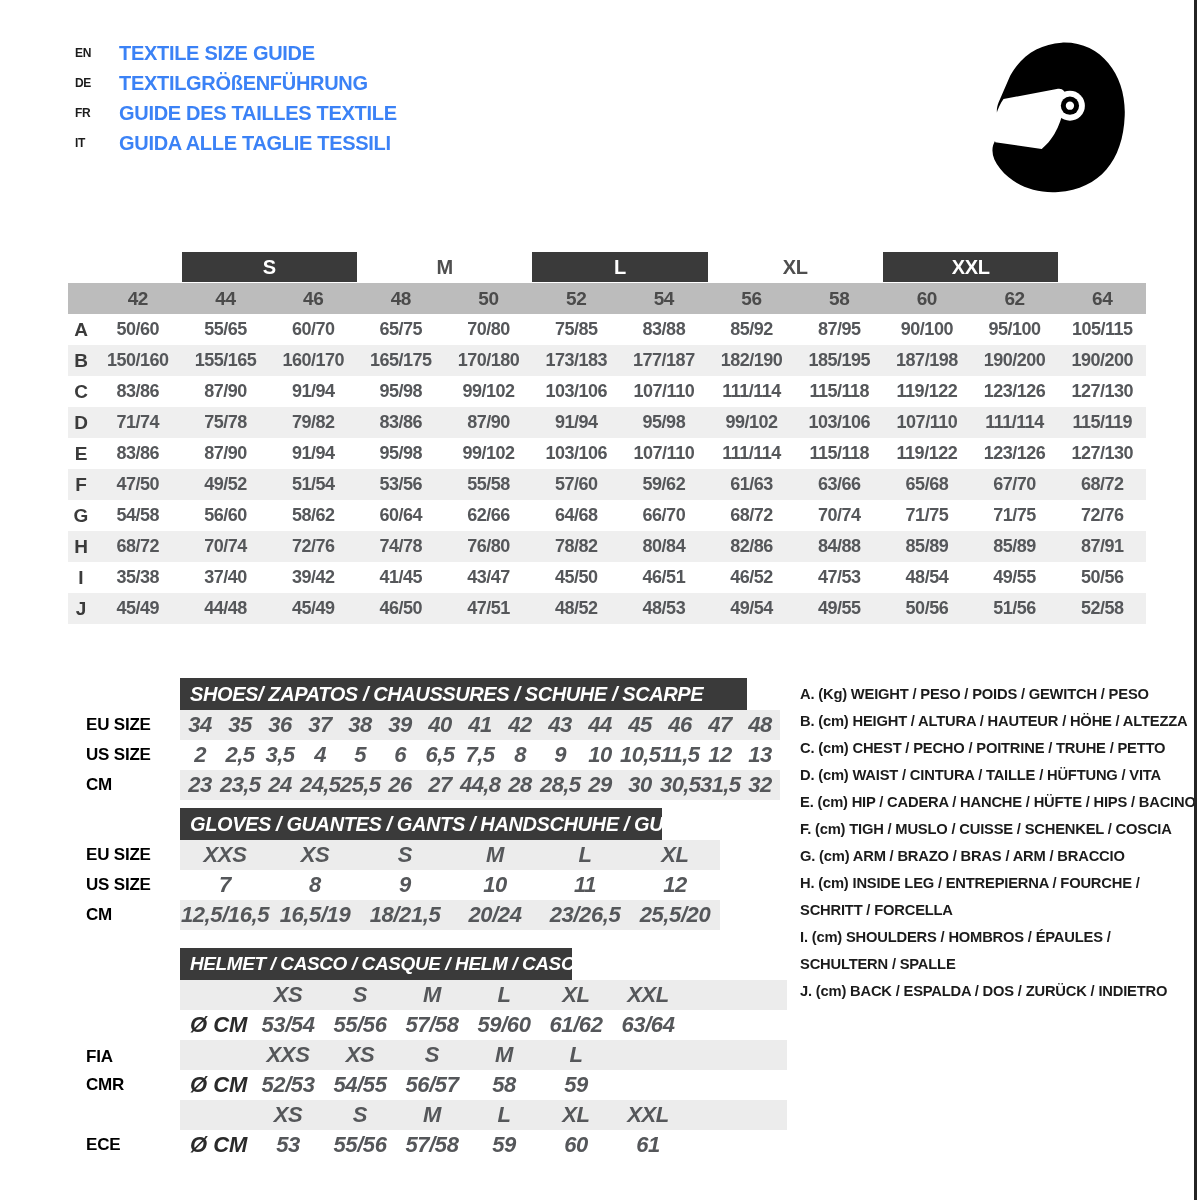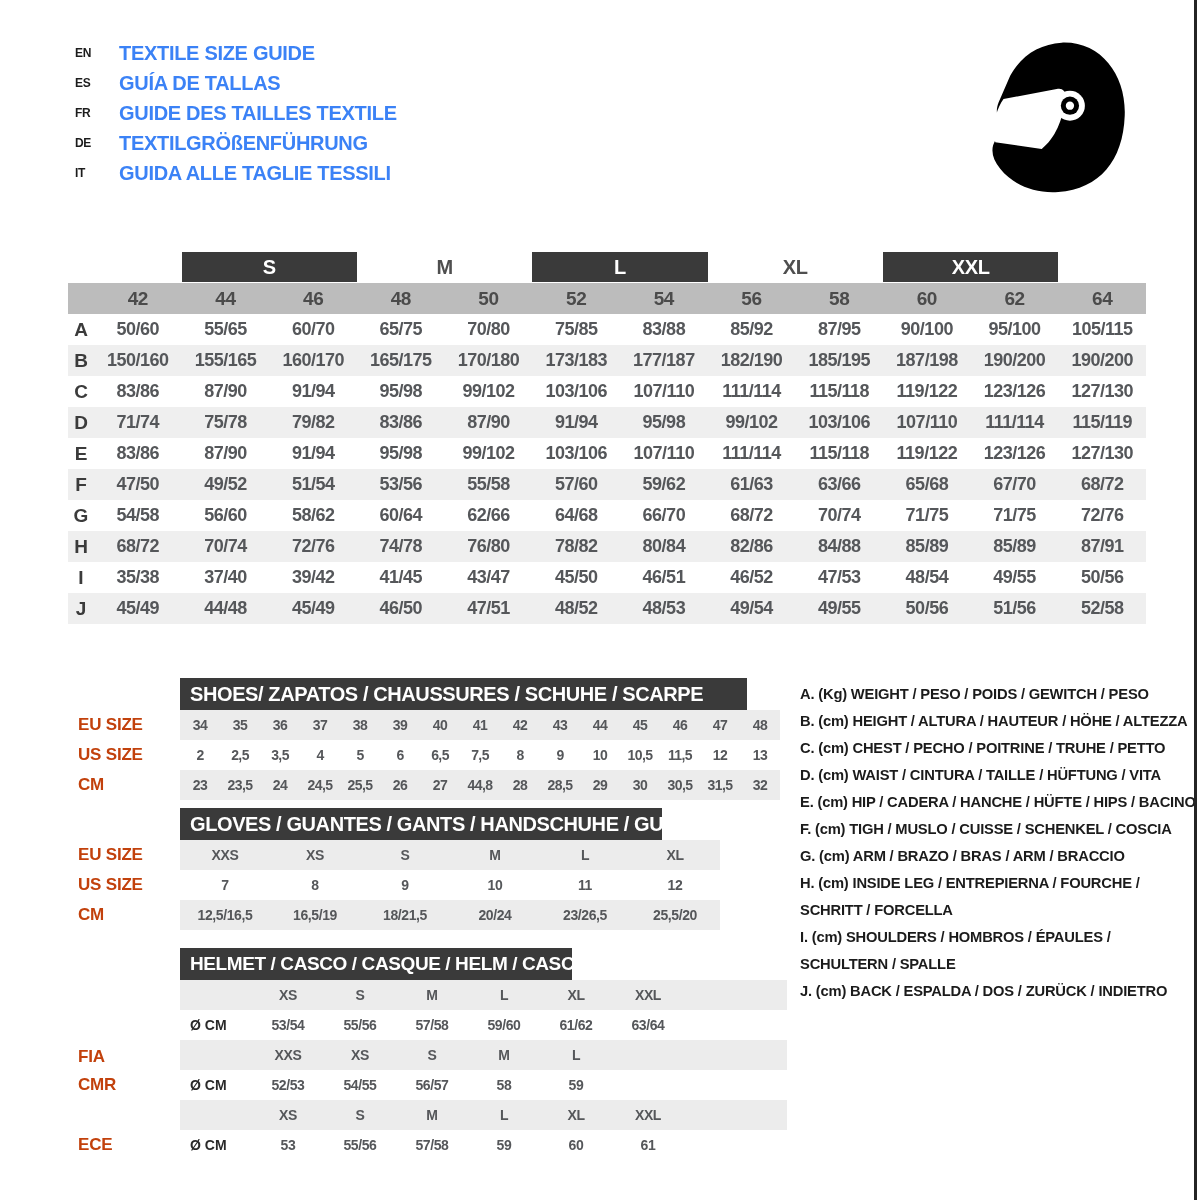--- a/index.html
+++ b/index.html
@@ -24,29 +24,29 @@
   .num-row{display:flex;height:31px;align-items:center;background:var(--strip);}
   .num-letter{width:26px;}
   .num-cell{flex:1;text-align:center;font-weight:bold;font-size:19px;color:#4b4b4b;letter-spacing:-0.4px;}
   .mrow{display:flex;height:31px;align-items:center;}
   .mrow.stripe{background:var(--stripe);}
   .mletter{width:26px;text-align:center;font-weight:bold;font-size:19px;color:#3b3b3b;}
   .mcell{flex:1;text-align:center;font-weight:bold;font-size:18px;color:#55575a;letter-spacing:-0.5px;}
 
   
   .section{position:absolute;left:68px;width:1080px;}
-  .sec-label{position:absolute;left:10px;height:30px;line-height:30px;
-    font-weight:bold;font-size:17px;color:#c2410c;letter-spacing:-0.2px;}
-  .sec-table{position:absolute;left:112px;top:0;}
+  .sec-label{position:absolute;left:18px;height:30px;line-height:30px;
+    font-weight:bold;font-size:17px;color:#000000;letter-spacing:-0.2px;}
+  .sec-table{position:absolute;left:112px;top:0;font-style:italic;}
   .sec-bar{height:32px;background:var(--dark);color:#ffffff;font-weight:bold;
     line-height:32px;padding-left:10px;letter-spacing:-0.4px;white-space:nowrap;overflow:hidden;}
   .bar-shoes{width:557px;font-size:20px;}
   .bar-gloves{width:472px;font-size:20px;}
   .bar-helmet{width:382px;font-size:19px;}
-  .s-cells{display:flex;height:30px;align-items:center;font-weight:bold;font-size:14px;color:#55575a;}
+  .s-cells{display:flex;height:30px;align-items:center;font-weight:bold;font-size:22px;color:#55575a;}
   .s-cells.gray{background:var(--stripe2);}
   .shoes-row{width:600px;}
   .shoes-row .cell{width:40px;text-align:center;letter-spacing:-0.6px;}
   .gloves-row{width:540px;}
   .gloves-row .cell{width:90px;text-align:center;letter-spacing:-0.4px;}
   .helmet-row{width:607px;}
   .helmet-row .c0{width:62px;padding-left:10px;color:#2a2a2a;}
   .helmet-row .hc{width:72px;text-align:center;letter-spacing:-0.4px;}
 
   
@@ -58,30 +58,26 @@
 </style>
 </head>
 <body>
 
 <div class="lang-list">
     <div class="lang-row">
       <span class="lang-code">EN</span>
       <span class="lang-label">TEXTILE SIZE GUIDE</span>
     </div>
     <div class="lang-row">
-      <span class="lang-code">ES</span>
-      <span class="lang-label">GUÍA DE TALLAS</span>
+      <span class="lang-code">DE</span>
+      <span class="lang-label">TEXTILGRÖßENFÜHRUNG</span>
     </div>
     <div class="lang-row">
       <span class="lang-code">FR</span>
       <span class="lang-label">GUIDE DES TAILLES TEXTILE</span>
-    </div>
-    <div class="lang-row">
-      <span class="lang-code">DE</span>
-      <span class="lang-label">TEXTILGRÖßENFÜHRUNG</span>
     </div>
     <div class="lang-row">
       <span class="lang-code">IT</span>
       <span class="lang-label">GUIDA ALLE TAGLIE TESSILI</span>
     </div>
   </div>
 
 <div class="helmet-icon">
   <svg width="166" height="172" viewBox="0 0 100 100" aria-hidden="true">
     <path d="M54 4 C78 3 93 24 92 48 C91 75 77 92 52 94 C38 95 25 90 17 80 C12 74 11 68 14 63 L18 54 C15 50 14 45 16 40 L23 24 C30 11 41 5 54 4 Z" fill="#000000"></path>

